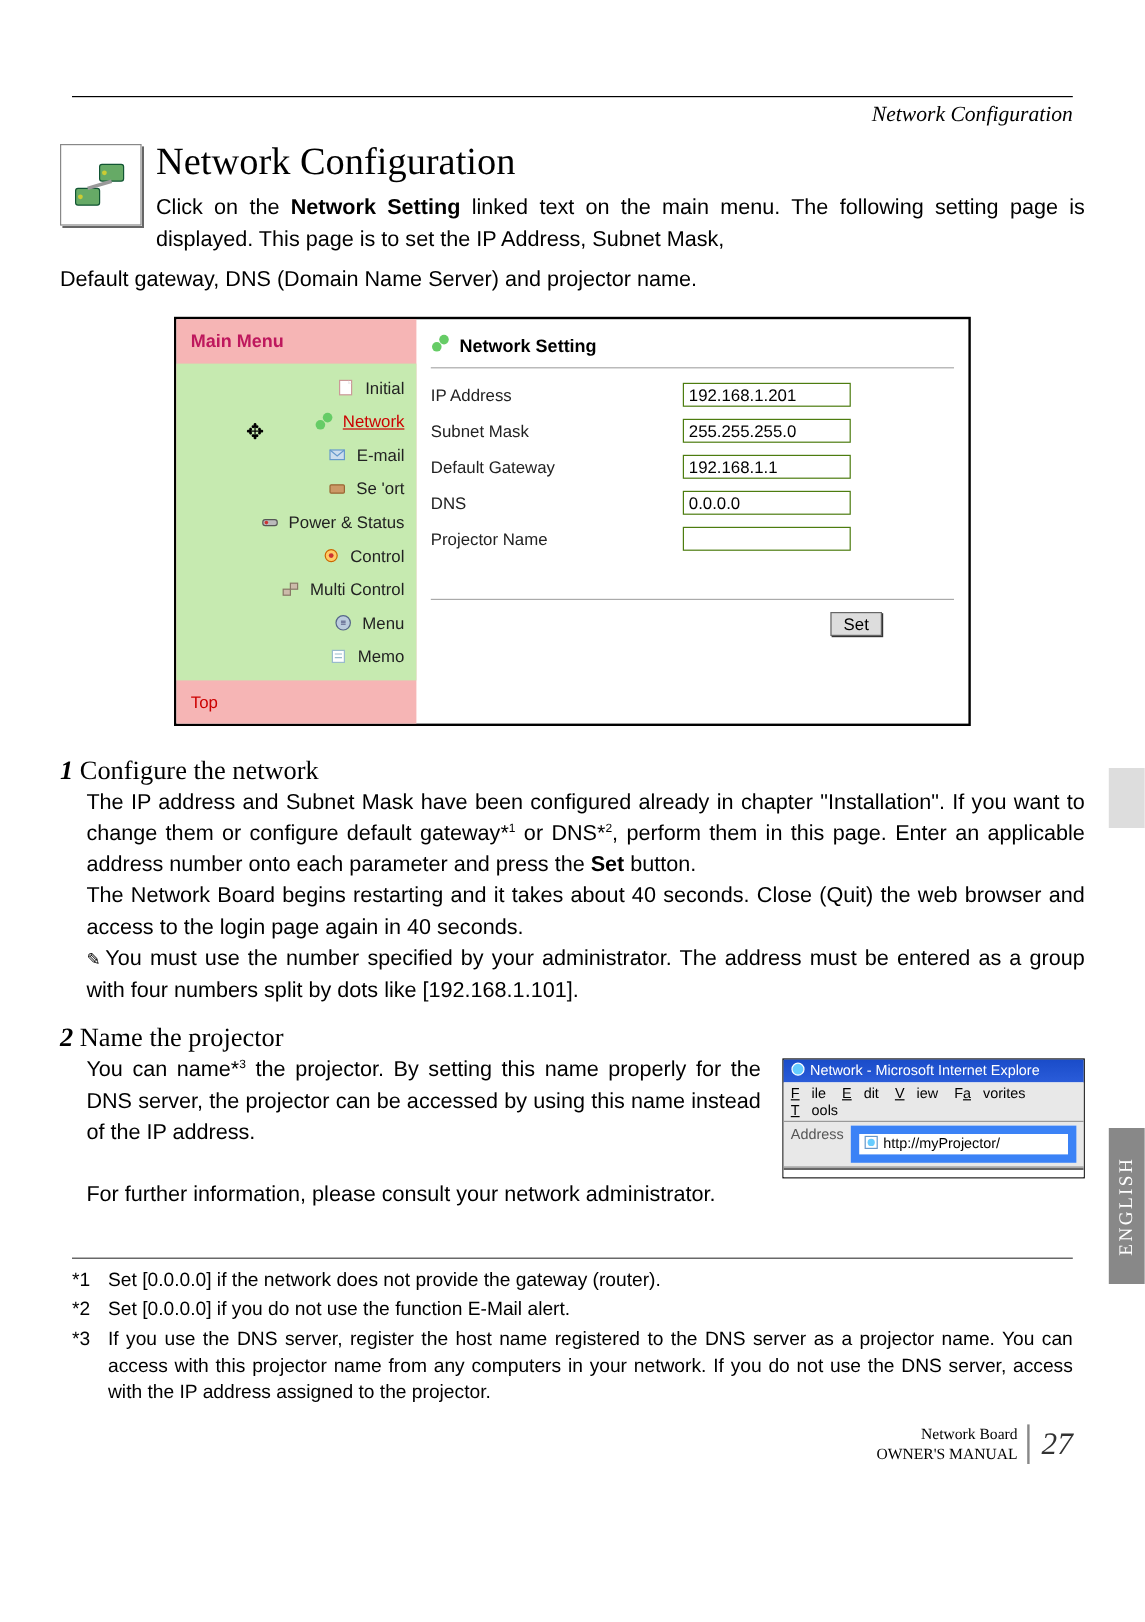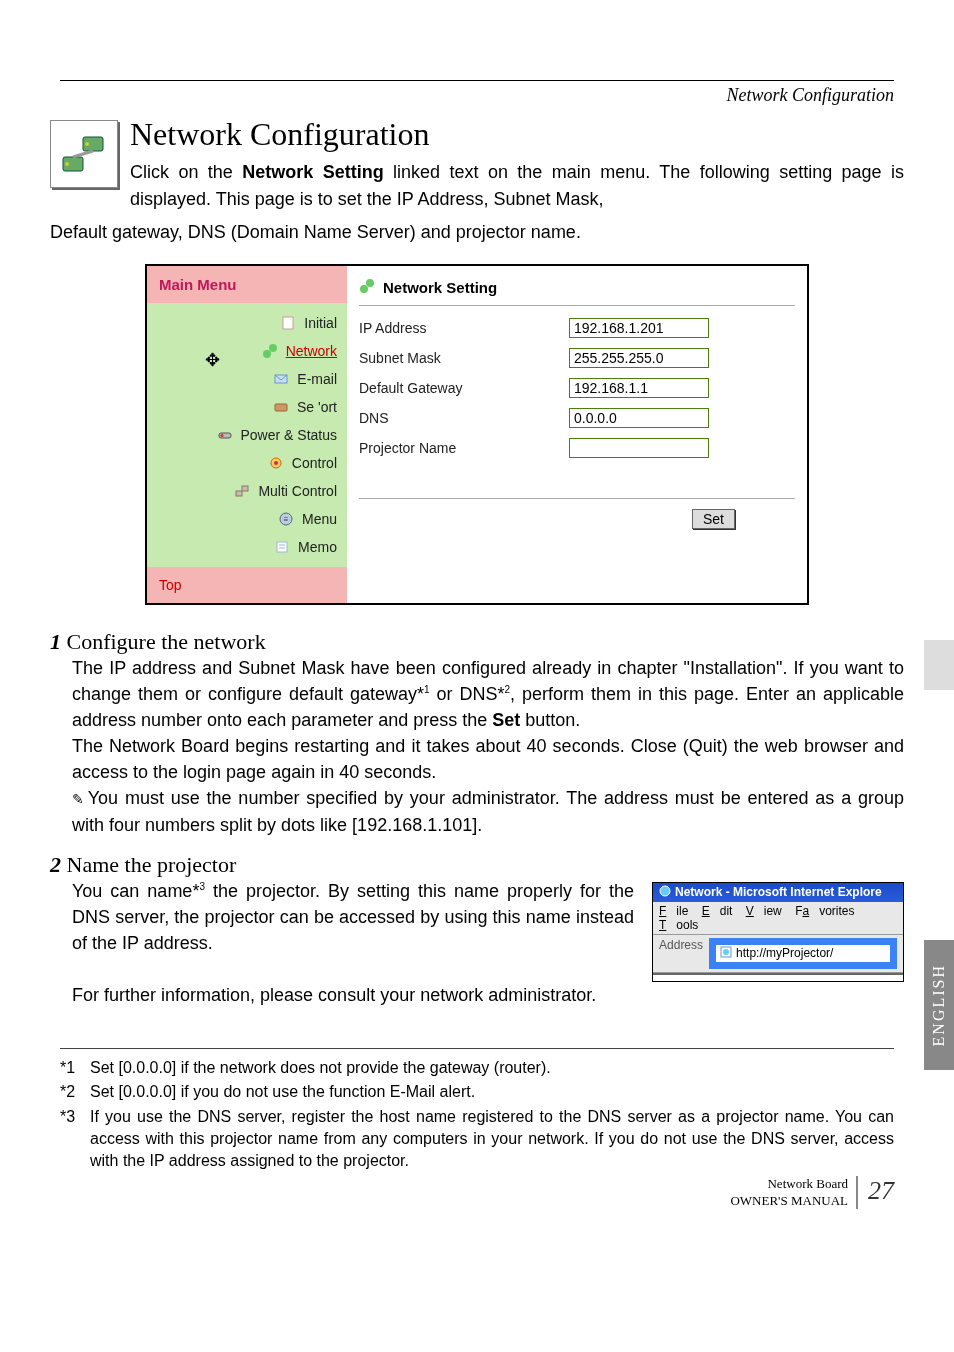--- a/index.html
+++ b/index.html
@@ -187,21 +187,21 @@
     width: 250px;
     border: 1px solid #000;
     flex: 0 0 auto;
     margin-top: 4px;
     font-size: 12px;
   }
   .bm-title {
     background: linear-gradient(#1a4cc9, #2a5cd9);
     color: #fff;
     padding: 2px 6px;
-    font-weight: bold;
+    font-weight: normal;
     display:flex; align-items:flex-start; gap:4px;
     white-space: nowrap;
     overflow: hidden;
   }
   .bm-menu {
     background: #e8e8e8;
     padding: 2px 6px;
     border-bottom: 1px solid #999;
   }
   .bm-menu span { margin-right: 10px; }
@@ -239,23 +239,23 @@
   .footnotes .fn {
     display: flex;
     gap: 6px;
     margin-bottom: 2px;
   }
   .footnotes .fn .marker { flex: 0 0 24px; }
   .footnotes .fn .txt { flex:1; text-align: justify; }
   .page-footer {
     display: flex;
     justify-content: flex-end;
-    align-items: flex-start;
+    align-items: center;
     gap: 10px;
-    margin-top: 3px;
+    margin-top: 14px;
     padding-right: 10px;
   }
   .footer-text {
     font-size: 13px;
     text-align: right;
     font-family: Georgia, 'Times New Roman', serif;
     border-right: 2px solid #888;
     padding-right: 8px;
     line-height: 1.3;
   }

